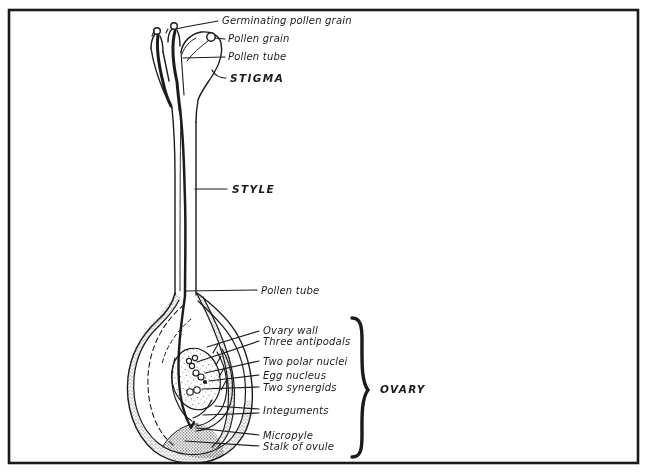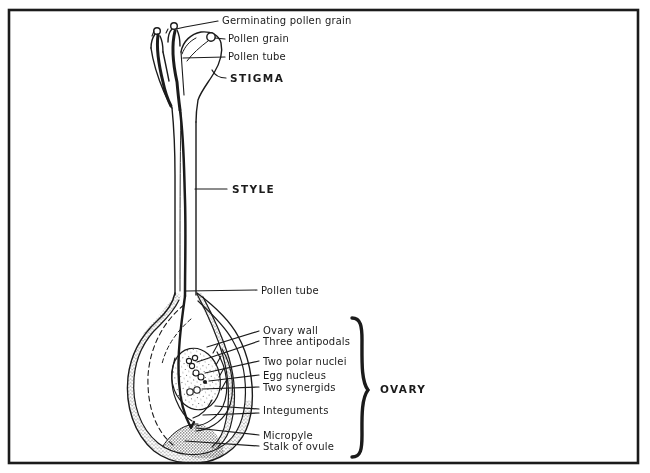--- a/index.html
+++ b/index.html
@@ -2,20 +2,21 @@
 <html><head>
 <meta charset="utf-8">
 <style>
   html,body{margin:0;padding:0;background:#ffffff;}
   .canvas{
     position:relative;
     width:650px;height:473px;
     background:#ffffff;
     font-family:"DejaVu Sans", sans-serif;
     overflow:hidden;
+    font-style:italic;
   }
   svg{position:absolute;left:0;top:0;}
   text{
     font-family:"DejaVu Sans", sans-serif;
     font-size:10px;
     fill:#1b1b1b;
     letter-spacing:0.2px;
   }
   text.caps{
     font-weight:bold;

